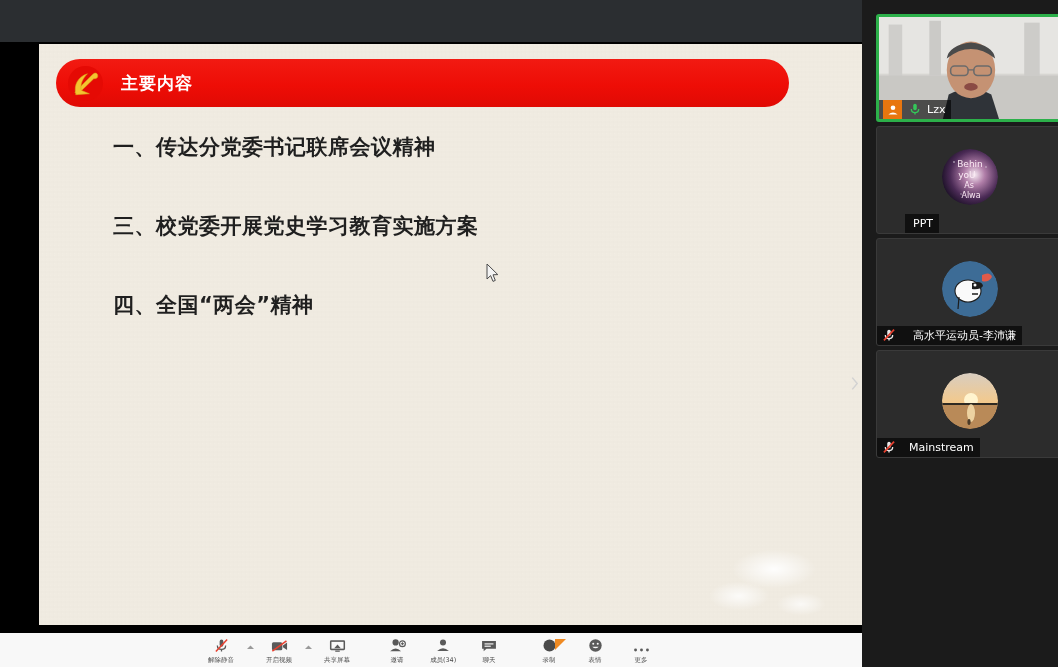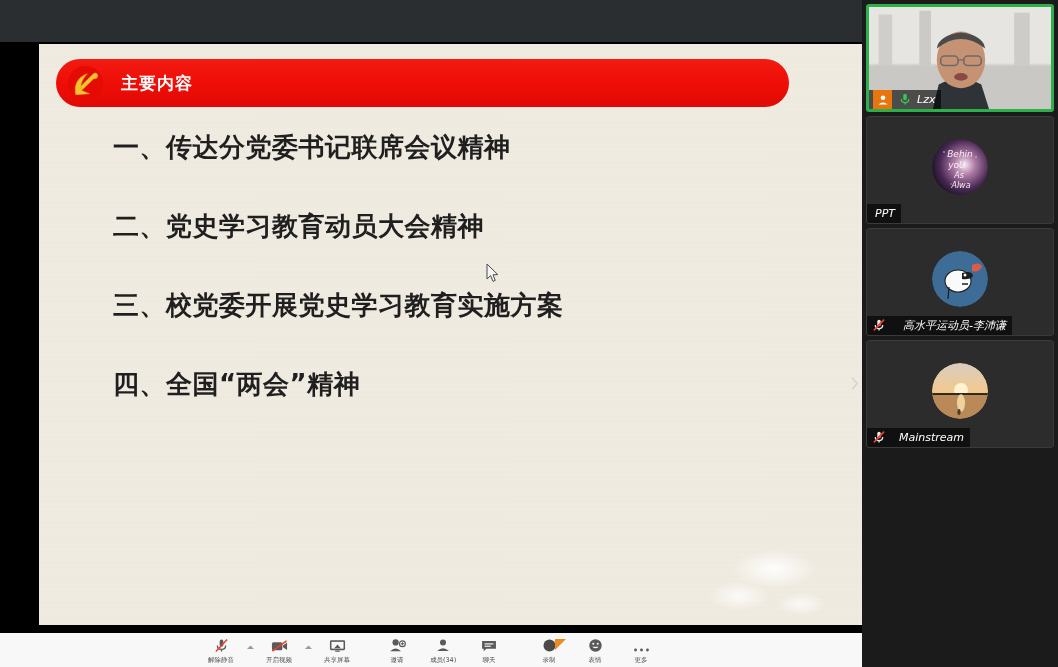--- a/index.html
+++ b/index.html
@@ -35,36 +35,36 @@
   }
   .emblem { width:39px; height:39px; flex:0 0 39px; position:relative; }
   .slide-title {
     color:#fff; font-size:17px; font-weight:bold; margin-left:16px; letter-spacing:1px;
     font-family:"DejaVu Sans","Liberation Sans",sans-serif;
   }
 
   
   .outline { position:absolute; left:74px; top:88px; width:660px; }
   .outline-item {
-    font-size:26px; color:#1f1f1f; font-weight:bold; letter-spacing:.5px; height:79px;
+    font-size:21px; color:#1f1f1f; font-weight:bold; letter-spacing:.5px; height:79px;
     line-height:30px; font-family:"DejaVu Sans","Liberation Sans",sans-serif;
   }
 
   
   .cursor { position:absolute; left:486px; top:221px; width:14px; height:20px; }
 
   
   .collapse-handle {
     position:absolute; left:846px; top:324px; width:16px; height:34px;
     display:flex; align-items:center; justify-content:center;
     color:#cfcfcf; font-size:15px; cursor:pointer;
   }
 
   
-  .rail { position:absolute; left:862px; top:0; width:196px; height:667px; background:#1b1b1b; padding:4px;font-style:italic; }
+  .rail { position:absolute; left:862px; top:0; width:196px; height:667px; background:#1b1b1b; padding:14px; }
   .tile {
     position:relative; width:188px; height:108px; margin-bottom:4px;
     background:#2c2c2c; border-radius:3px; overflow:hidden;
     border:1px solid #3a3a3a;
   }
   .tile.active { border:3px solid #2cb04a; }
 
   .tile-video { position:absolute; inset:0; }
 
   .avatar {
@@ -129,21 +129,20 @@
               <path d="M9 29 L27 11 C29.5 8.5 32 9 32.5 11.5 C33 14 31 15.5 28.5 15 L12 31 Z"></path>
               <path d="M10 30 C8 22 12 13 22 10 C17 15 14.5 20.5 15.5 27 L24 30.5 L10 31.5 Z"></path>
             </g>
           </svg>
         </div>
         <div class="slide-title">主要内容</div>
       </div>
 
       <div class="outline">
         <div class="outline-item">一、传达分党委书记联席会议精神</div>
-        <div class="outline-item">二、党史学习教育动员大会精神</div>
         <div class="outline-item">三、校党委开展党史学习教育实施方案</div>
         <div class="outline-item">四、全国“两会”精神</div>
       </div>
     </div>
 
     <div class="cursor">
       <svg viewBox="0 0 14 20" width="14" height="20">
         <path d="M1 1 L1 16 L4.6 12.6 L7 18.4 L9.3 17.4 L7 11.8 L11.8 11.6 Z" fill="#f4f4f4" stroke="#4a4a4a" stroke-width="1"></path>
       </svg>
     </div>
@@ -207,21 +206,21 @@
           <circle cx="28" cy="28" r="28" fill="url(#gx)"></circle>
           <circle cx="12" cy="13" r="0.8" fill="#fff" opacity=".8"></circle>
           <circle cx="44" cy="18" r="0.7" fill="#fff" opacity=".7"></circle>
           <circle cx="19" cy="45" r="0.7" fill="#fff" opacity=".6"></circle>
           <text x="28" y="18" font-size="9" fill="#fbeaf4" text-anchor="middle" font-family="'DejaVu Sans',sans-serif">Behin</text>
           <text x="25" y="29" font-size="9" fill="#fbeaf4" text-anchor="middle" font-family="'DejaVu Sans',sans-serif">yoU</text>
           <text x="27" y="39" font-size="8" fill="#fbeaf4" text-anchor="middle" font-family="'DejaVu Sans',sans-serif">As</text>
           <text x="29" y="49" font-size="8" fill="#fbeaf4" text-anchor="middle" font-family="'DejaVu Sans',sans-serif">Alwa</text>
         </svg>
       </div>
-      <div class="name-strip" style="padding-left:8px;">
+      <div class="name-strip" style="padding-left:8px;margin-left:28px;">
         <div class="nm">PPT</div>
       </div>
     </div>
 
     <div class="tile">
       <div class="avatar">
         <svg viewBox="0 0 56 56" width="56" height="56">
           <circle cx="28" cy="28" r="28" fill="#3d6c96"></circle>
           <path d="M40 14 Q48 10 50 16 Q46 22 40 20 Z" fill="#e05a4a"></path>
           <ellipse cx="26" cy="30" rx="13" ry="11" fill="#fafafa" stroke="#1d1d1d" stroke-width="1.1"></ellipse>

